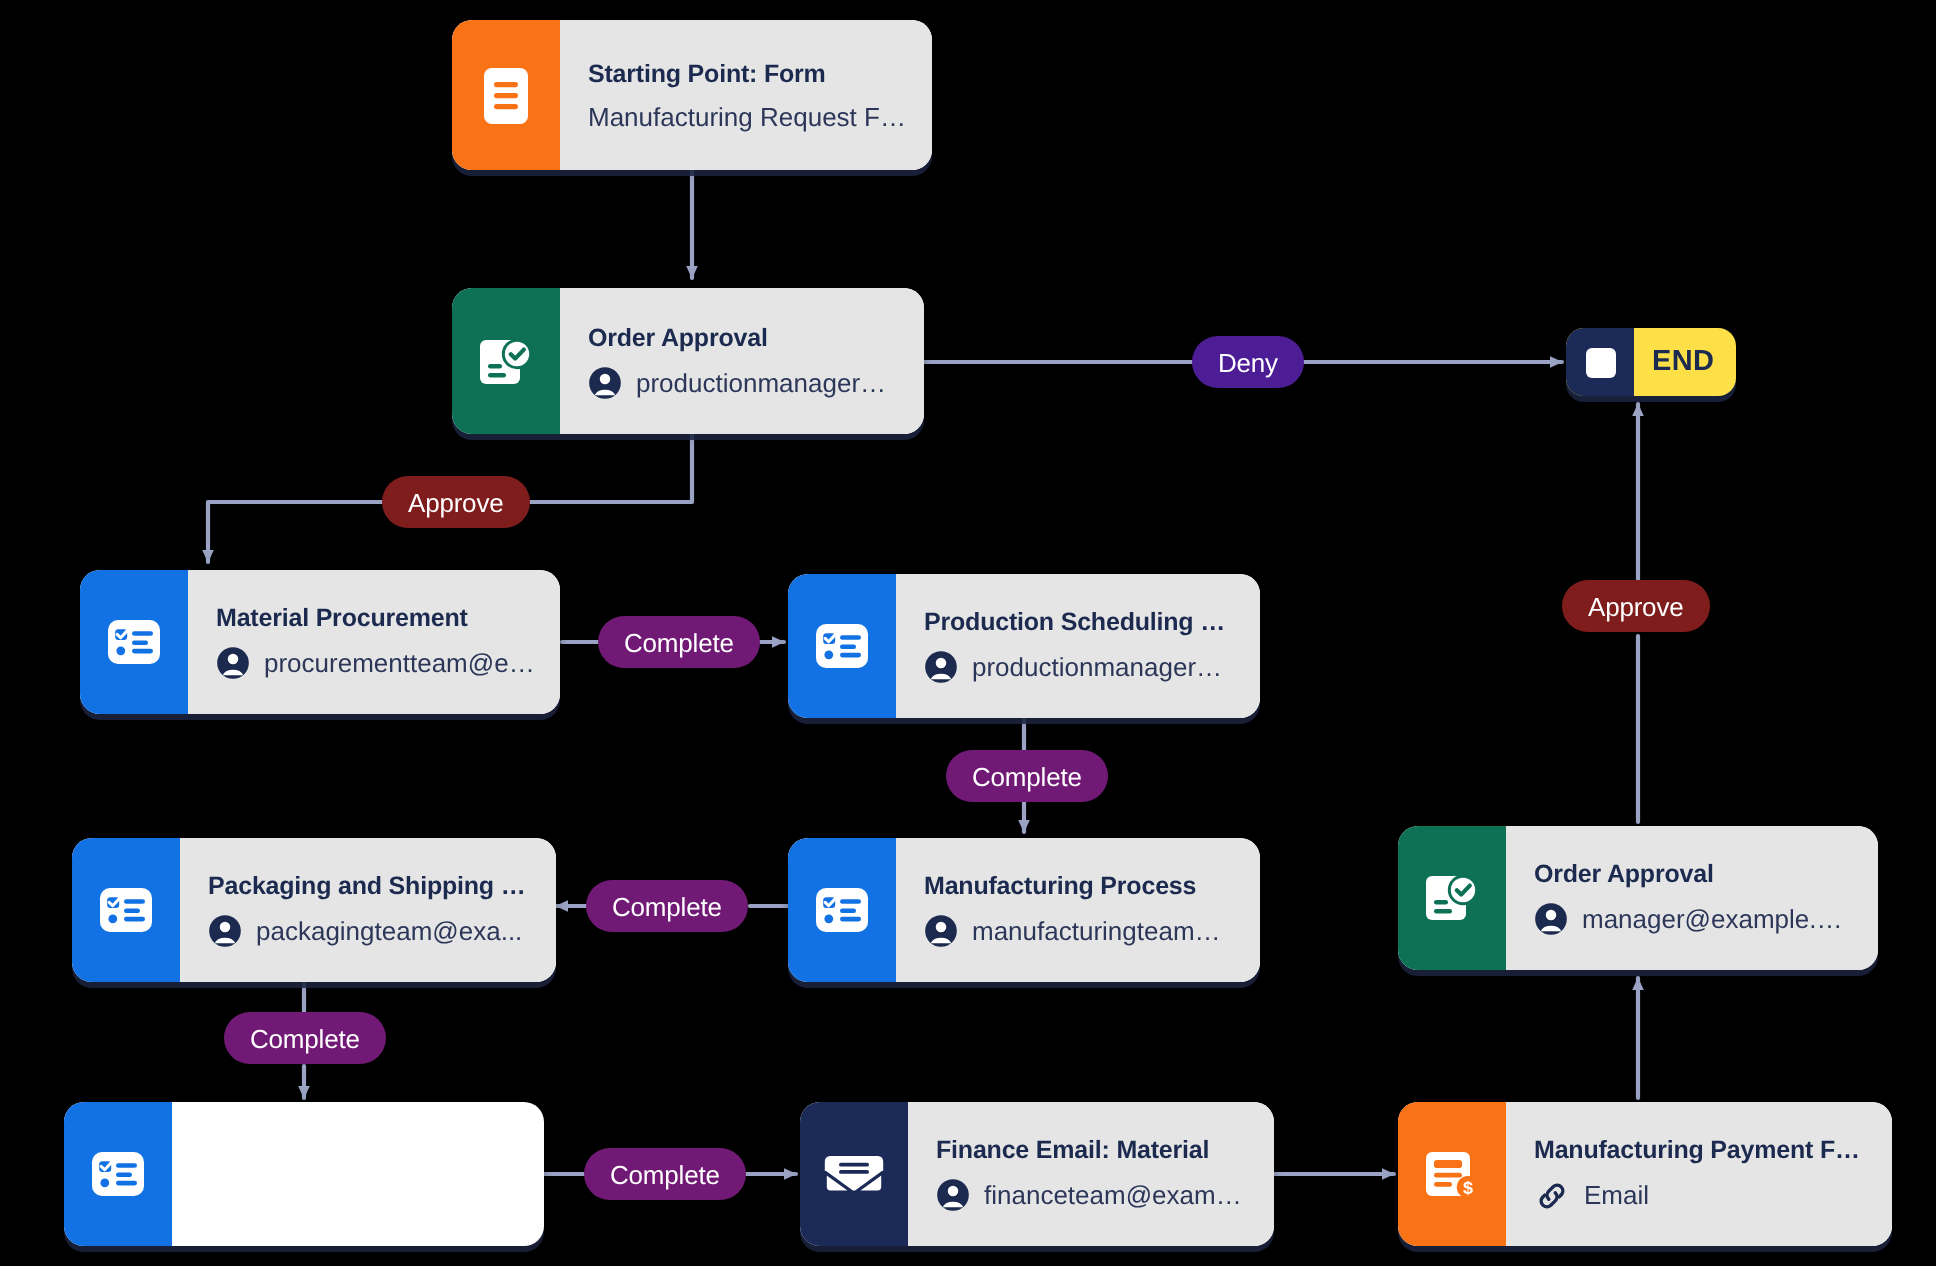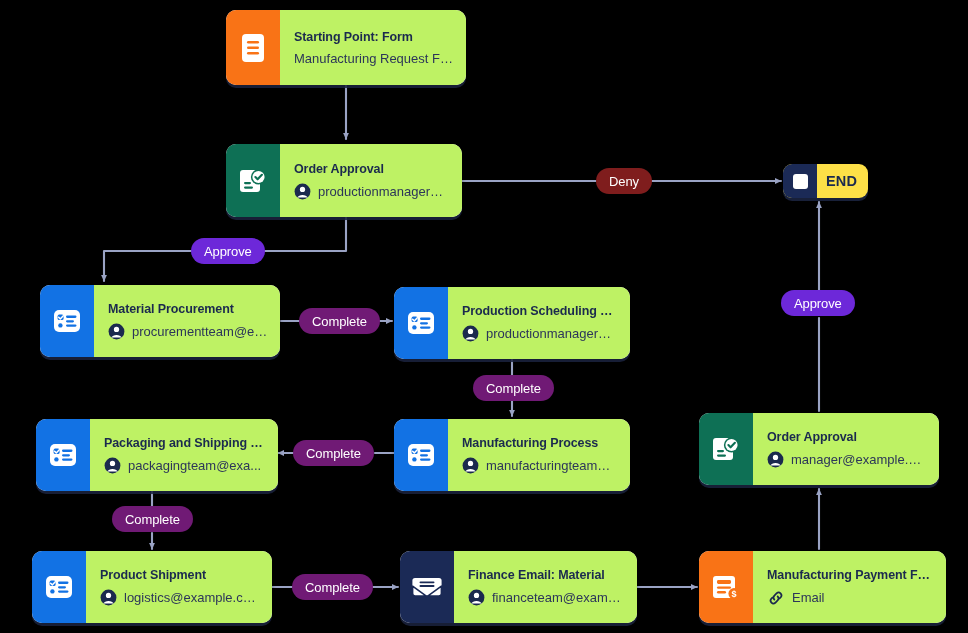--- a/index.html
+++ b/index.html
@@ -41,21 +41,21 @@
     justify-content: center;
   }
   .node-body {
     flex: 1 1 auto;
     min-width: 0;
     padding: 9px 12px 9px 14px;
     display: flex;
     flex-direction: column;
     justify-content: center;
     gap: 7px;
-    background: #bef264;
+    background: #e5e5e5;
   }
   .node-title {
     font-size: 12.5px;
     font-weight: bold;
     color: #1b2a4e;
     white-space: nowrap;
     overflow: hidden;
     text-overflow: ellipsis;
     letter-spacing: -0.1px;
   }
@@ -129,22 +129,22 @@
     align-items: center;
     justify-content: center;
     border-radius: 999px;
     color: #ffffff;
     font-size: 13px;
     height: 26px;
     padding: 0 13px;
     white-space: nowrap;
     letter-spacing: -0.1px;
   }
-  .bg-approve  { background: #6d28d9; }
-  .bg-deny     { background: #7f1d1d; text-align: center; }
+  .bg-approve  { background: #7f1d1d; }
+  .bg-deny     { background: #4c1d95; text-align: center; }
   .bg-complete { background: #701a75; }
 </style>
 </head>
 <body>
 
 <div id="canvas">
 
   <svg id="edges" viewBox="0 0 968 633">
     <defs>
       <marker id="ah" markerWidth="9" markerHeight="9" refX="6.2" refY="3.2" orient="auto" markerUnits="userSpaceOnUse">
@@ -341,33 +341,20 @@
       <svg width="28" height="28" viewBox="0 0 28 28" aria-hidden="true">
         <rect x="1" y="3" width="26" height="22" rx="5" fill="#ffffff"></rect>
         <rect x="4.6" y="7.6" width="6" height="5.4" rx="1.6" fill="#1272e4"></rect>
         <path d="M5.6,10.2 l1.7,1.7 l3.0,-3.2" stroke="#ffffff" stroke-width="1.5" fill="none" stroke-linecap="round" stroke-linejoin="round"></path>
         <circle cx="7.4" cy="18.4" r="2.2" fill="#1272e4"></circle>
         <rect x="13" y="8.6" width="10.5" height="2.3" rx="1.15" fill="#1272e4"></rect>
         <rect x="13" y="13.2" width="8" height="2.3" rx="1.15" fill="#1272e4"></rect>
         <rect x="13" y="17.4" width="10.5" height="2.3" rx="1.15" fill="#1272e4"></rect>
       </svg>
     </div>
-    <div class="node-body">
-      <div class="node-title">Product Shipment</div>
-      <div class="node-sub">
-        <span class="sub-icon">
-          <svg width="17" height="17" viewBox="0 0 20 20" aria-hidden="true">
-            <circle cx="10" cy="10" r="9.3" fill="#1b2a4e"></circle>
-            <circle cx="10" cy="7.6" r="3.1" fill="#ffffff"></circle>
-            <path d="M3.9,17.2 a6.6,5.2 0 0 1 12.2,0 z" fill="#ffffff"></path>
-          </svg>
-        </span>
-        <span class="node-sub-text">logistics@example.com</span>
-      </div>
-    </div>
   </div>
 
   <div class="node" style="left:400px; top:551px; width:237px; height:72px;">
     <div class="node-icon ic-navy">
       <svg width="30" height="26" viewBox="0 0 30 26" aria-hidden="true">
         <path d="M3,4 h24 a2.6,2.6 0 0 1 2.6,2.6 v12.6 a2.6,2.6 0 0 1 -2.6,2.6 h-24 a2.6,2.6 0 0 1 -2.6,-2.6 v-12.6 a2.6,2.6 0 0 1 2.6,-2.6 z" fill="#ffffff"></path>
         <rect x="7.5" y="7.4" width="15" height="1.9" rx="0.95" fill="#1b2a56"></rect>
         <rect x="7.5" y="11" width="15" height="1.9" rx="0.95" fill="#1b2a56"></rect>
         <path d="M0.6,12.2 L15,22.6 L29.4,12.2 L29.4,19.4 a2.6,2.6 0 0 1 -2.6,2.6 h-23.6 a2.6,2.6 0 0 1 -2.6,-2.6 z" fill="#ffffff" stroke="#1b2a56" stroke-width="1.6" stroke-linejoin="round"></path>
       </svg>

